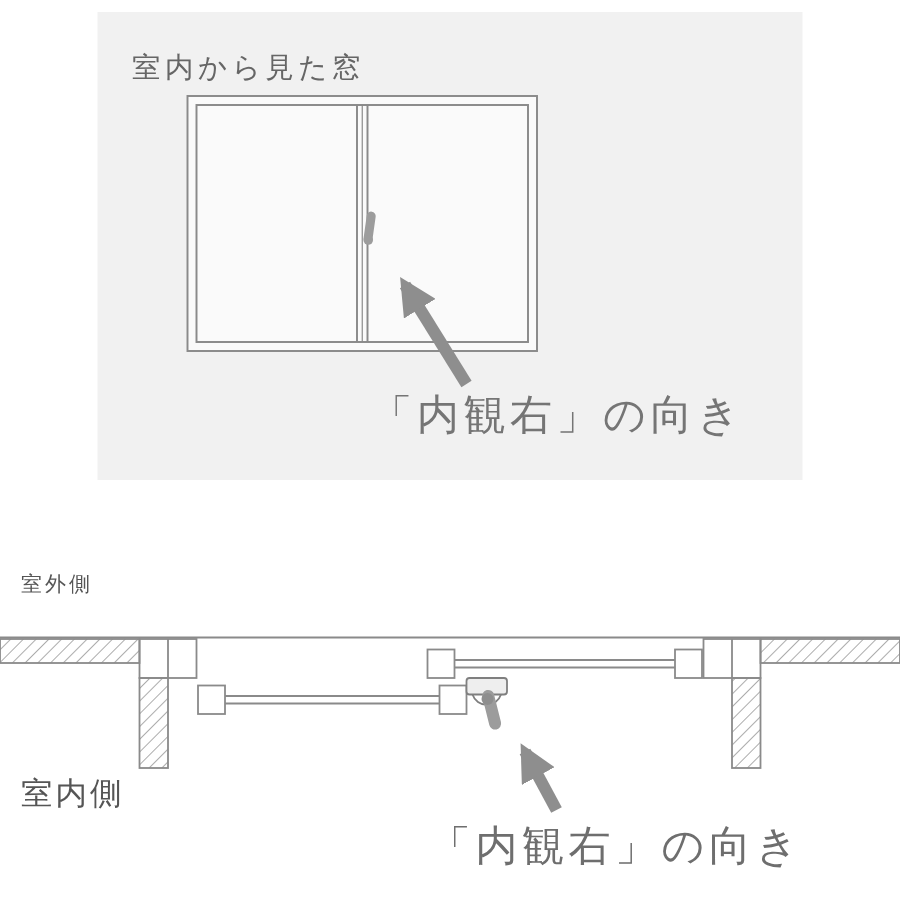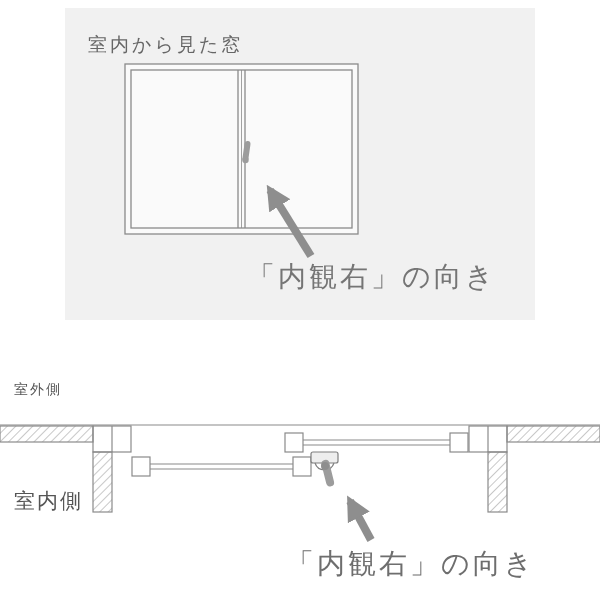--- a/index.html
+++ b/index.html
@@ -54,21 +54,21 @@
   }
   .outdoor-label {
     left: 14px;
     top: 381px;
     font-size: 14px;
     letter-spacing: 2px;
     color: #555555;
   }
   .indoor-label {
     left: 14px;
-    top: 487px;
+    top: 515px;
     font-size: 21px;
     letter-spacing: 2px;
     color: #555555;
   }
   .section-caption {
     left: 286px;
     top: 545px;
     font-size: 28px;
     letter-spacing: 3px;
     color: #6e6e6e;

